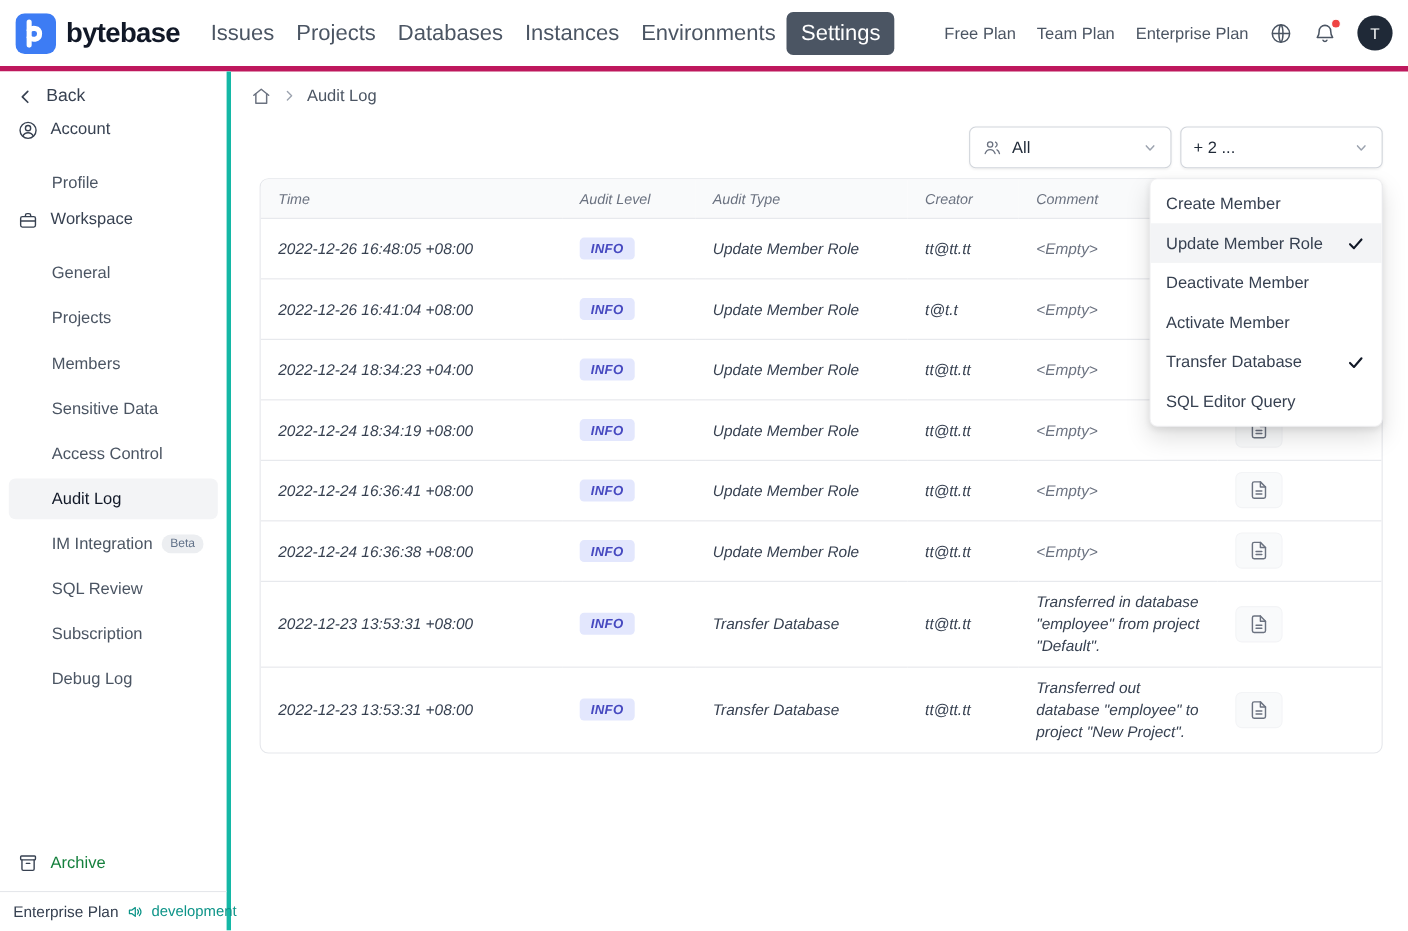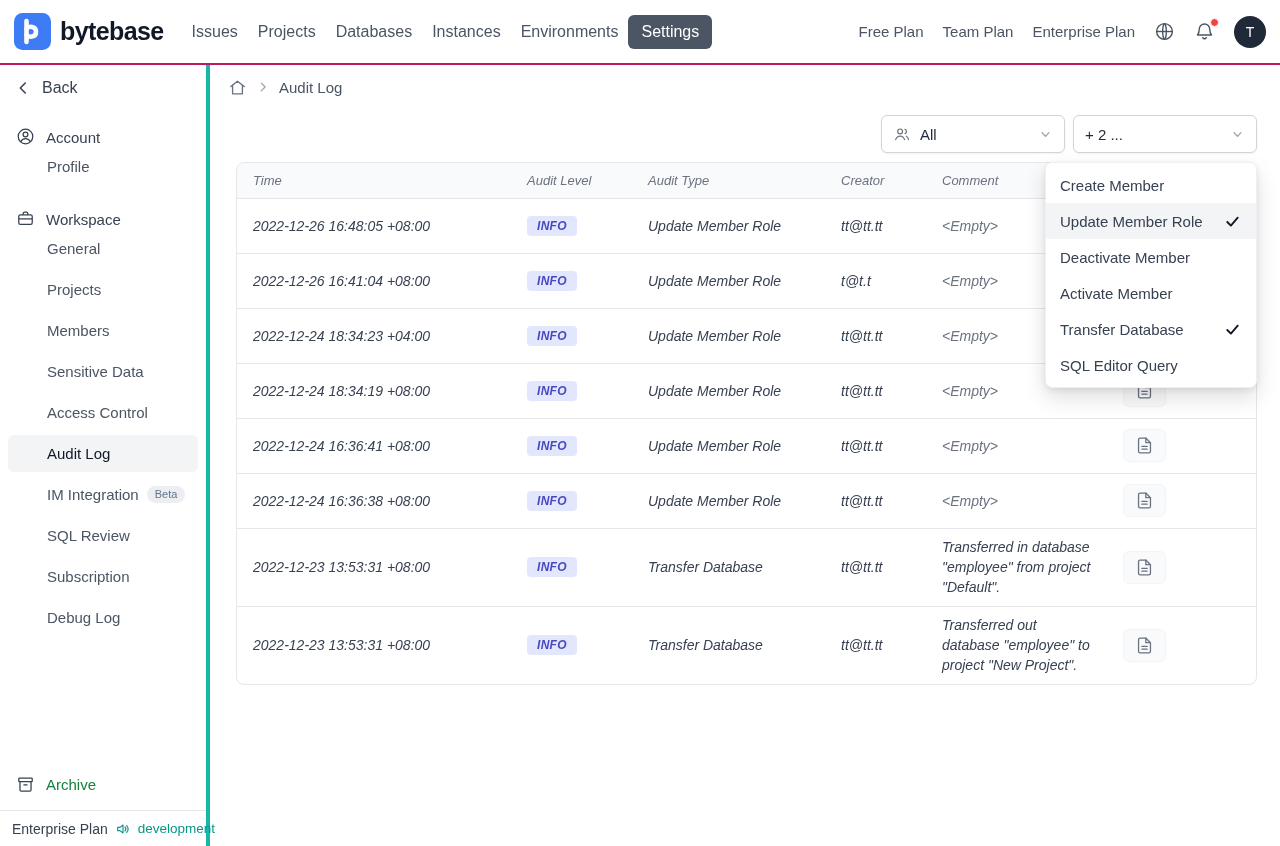--- a/index.html
+++ b/index.html
@@ -1,39 +1,39 @@
 <!DOCTYPE html>
 <html><head>
 <meta charset="utf-8">
 <style>
   * { margin:0; padding:0; box-sizing:border-box; }
   html,body { width:1280px; height:846px; }
   body { font-family:"Liberation Sans","DejaVu Sans",sans-serif; color:#374151; background:#fff; overflow:hidden; position:relative; }
   a { text-decoration:none; color:inherit; }
 
   
-  .topnav { height:65px; display:flex; align-items:center; padding:0 14px; border-bottom:2px solid #be185d; background:#fff; }
+  .topnav { height:65px; display:flex; align-items:center; padding:0 14px; border-bottom:5px solid #be185d; background:#fff; }
   .brand { display:flex; align-items:center; gap:9px; cursor:pointer; }
   .brand-text { font-size:25px; font-weight:700; color:#111827; letter-spacing:-0.6px; }
   .nav-links { display:flex; align-items:center; margin-left:18px; }
-  .nav-link { font-size:16px; color:#4b5563; padding:8px 10px; border-radius:6px; cursor:pointer; white-space:nowrap; }
+  .nav-link { font-size:20px; color:#4b5563; padding:8px 10px; border-radius:6px; cursor:pointer; white-space:nowrap; }
   .nav-link.active { background:#4b5563; color:#fff; padding:8px 13px; }
   .nav-right { margin-left:auto; display:flex; align-items:center; gap:19px; }
   .plan-link { font-size:15px; color:#4b5563; cursor:pointer; white-space:nowrap; }
   .icon-btn { position:relative; display:flex; align-items:center; cursor:pointer; }
   .notif-dot { position:absolute; top:-3px; right:-4px; width:9px; height:9px; border-radius:50%; background:#ef4444; border:1.5px solid #fff; }
   .avatar { width:32px; height:32px; border-radius:50%; background:#1f2937; color:#fff; font-size:14px; display:flex; align-items:center; justify-content:center; cursor:pointer; }
 
   
   .layout { display:flex; height:781px; }
 
   
   .sidebar { width:210px; flex:0 0 210px; border-right:4px solid #14b8a6; display:flex; flex-direction:column; padding:6px 8px 0; background:#fff; }
   .back-link { display:flex; align-items:center; gap:10px; padding:8px 6px; font-size:16px; color:#374151; cursor:pointer; border-radius:6px; }
-  .side-section { display:flex; align-items:flex-end; gap:11px; padding:0 8px; height:37px; margin-top:4px; font-size:15px; color:#374151; }
+  .side-section { display:flex; align-items:flex-start; gap:11px; padding:0 8px; height:37px; margin-top:4px; font-size:15px; color:#374151; }
   .side-item { display:flex; align-items:center; height:37px; margin:2px 0; padding:0 8px 0 39px; border-radius:6px; font-size:15px; color:#4b5563; cursor:pointer; }
   .side-item.active { background:#f3f4f6; color:#111827; }
   .beta { margin-left:8px; font-size:11px; line-height:1; padding:3px 8px; border-radius:999px; background:#eceef1; color:#64748b; }
   .side-spacer { flex:1; }
   .archive-link { display:flex; align-items:center; gap:11px; padding:0 8px; height:40px; font-size:15px; color:#15803d; cursor:pointer; border-radius:6px; }
   .side-footer { border-top:1px solid #e5e7eb; margin:6px -8px 0; padding:0 10px 0 12px; height:36px; display:flex; align-items:center; gap:7px; font-size:14px; color:#374151; white-space:nowrap; }
   .dev-label { color:#0d9488; font-size:13.5px; cursor:pointer; }
 
   
   .main { flex:1; position:relative; padding:10px 23px 0 26px; }

